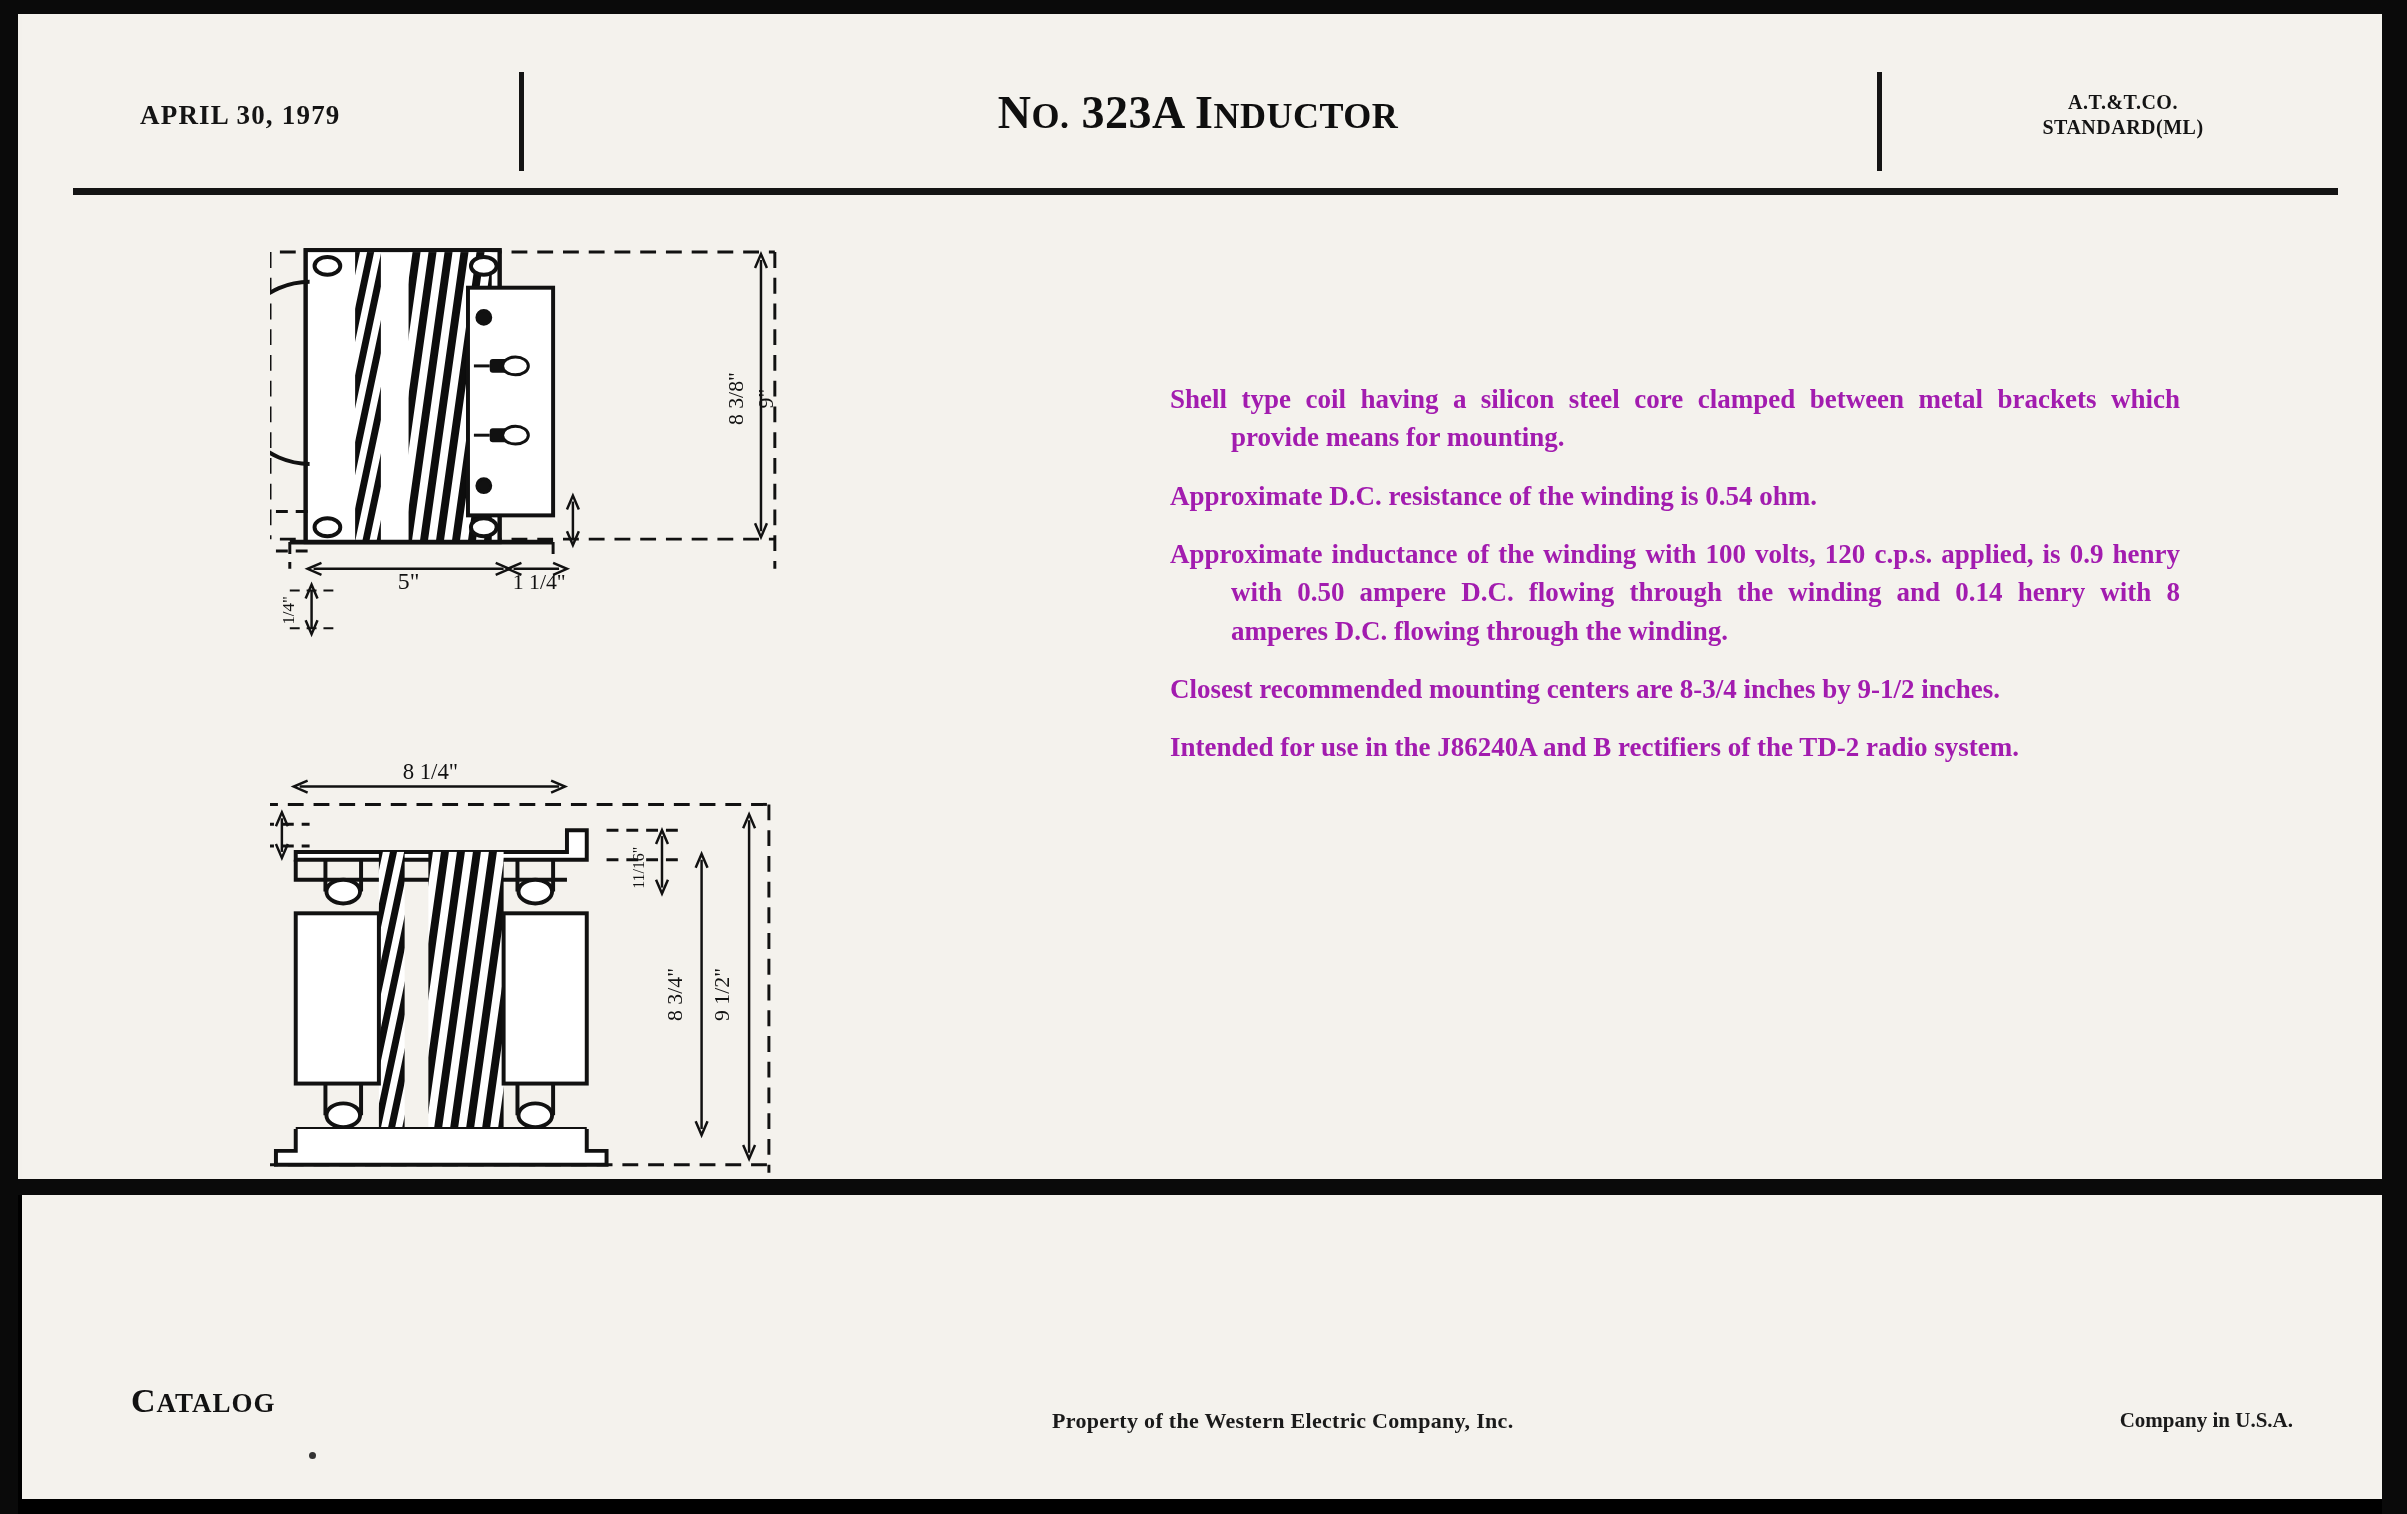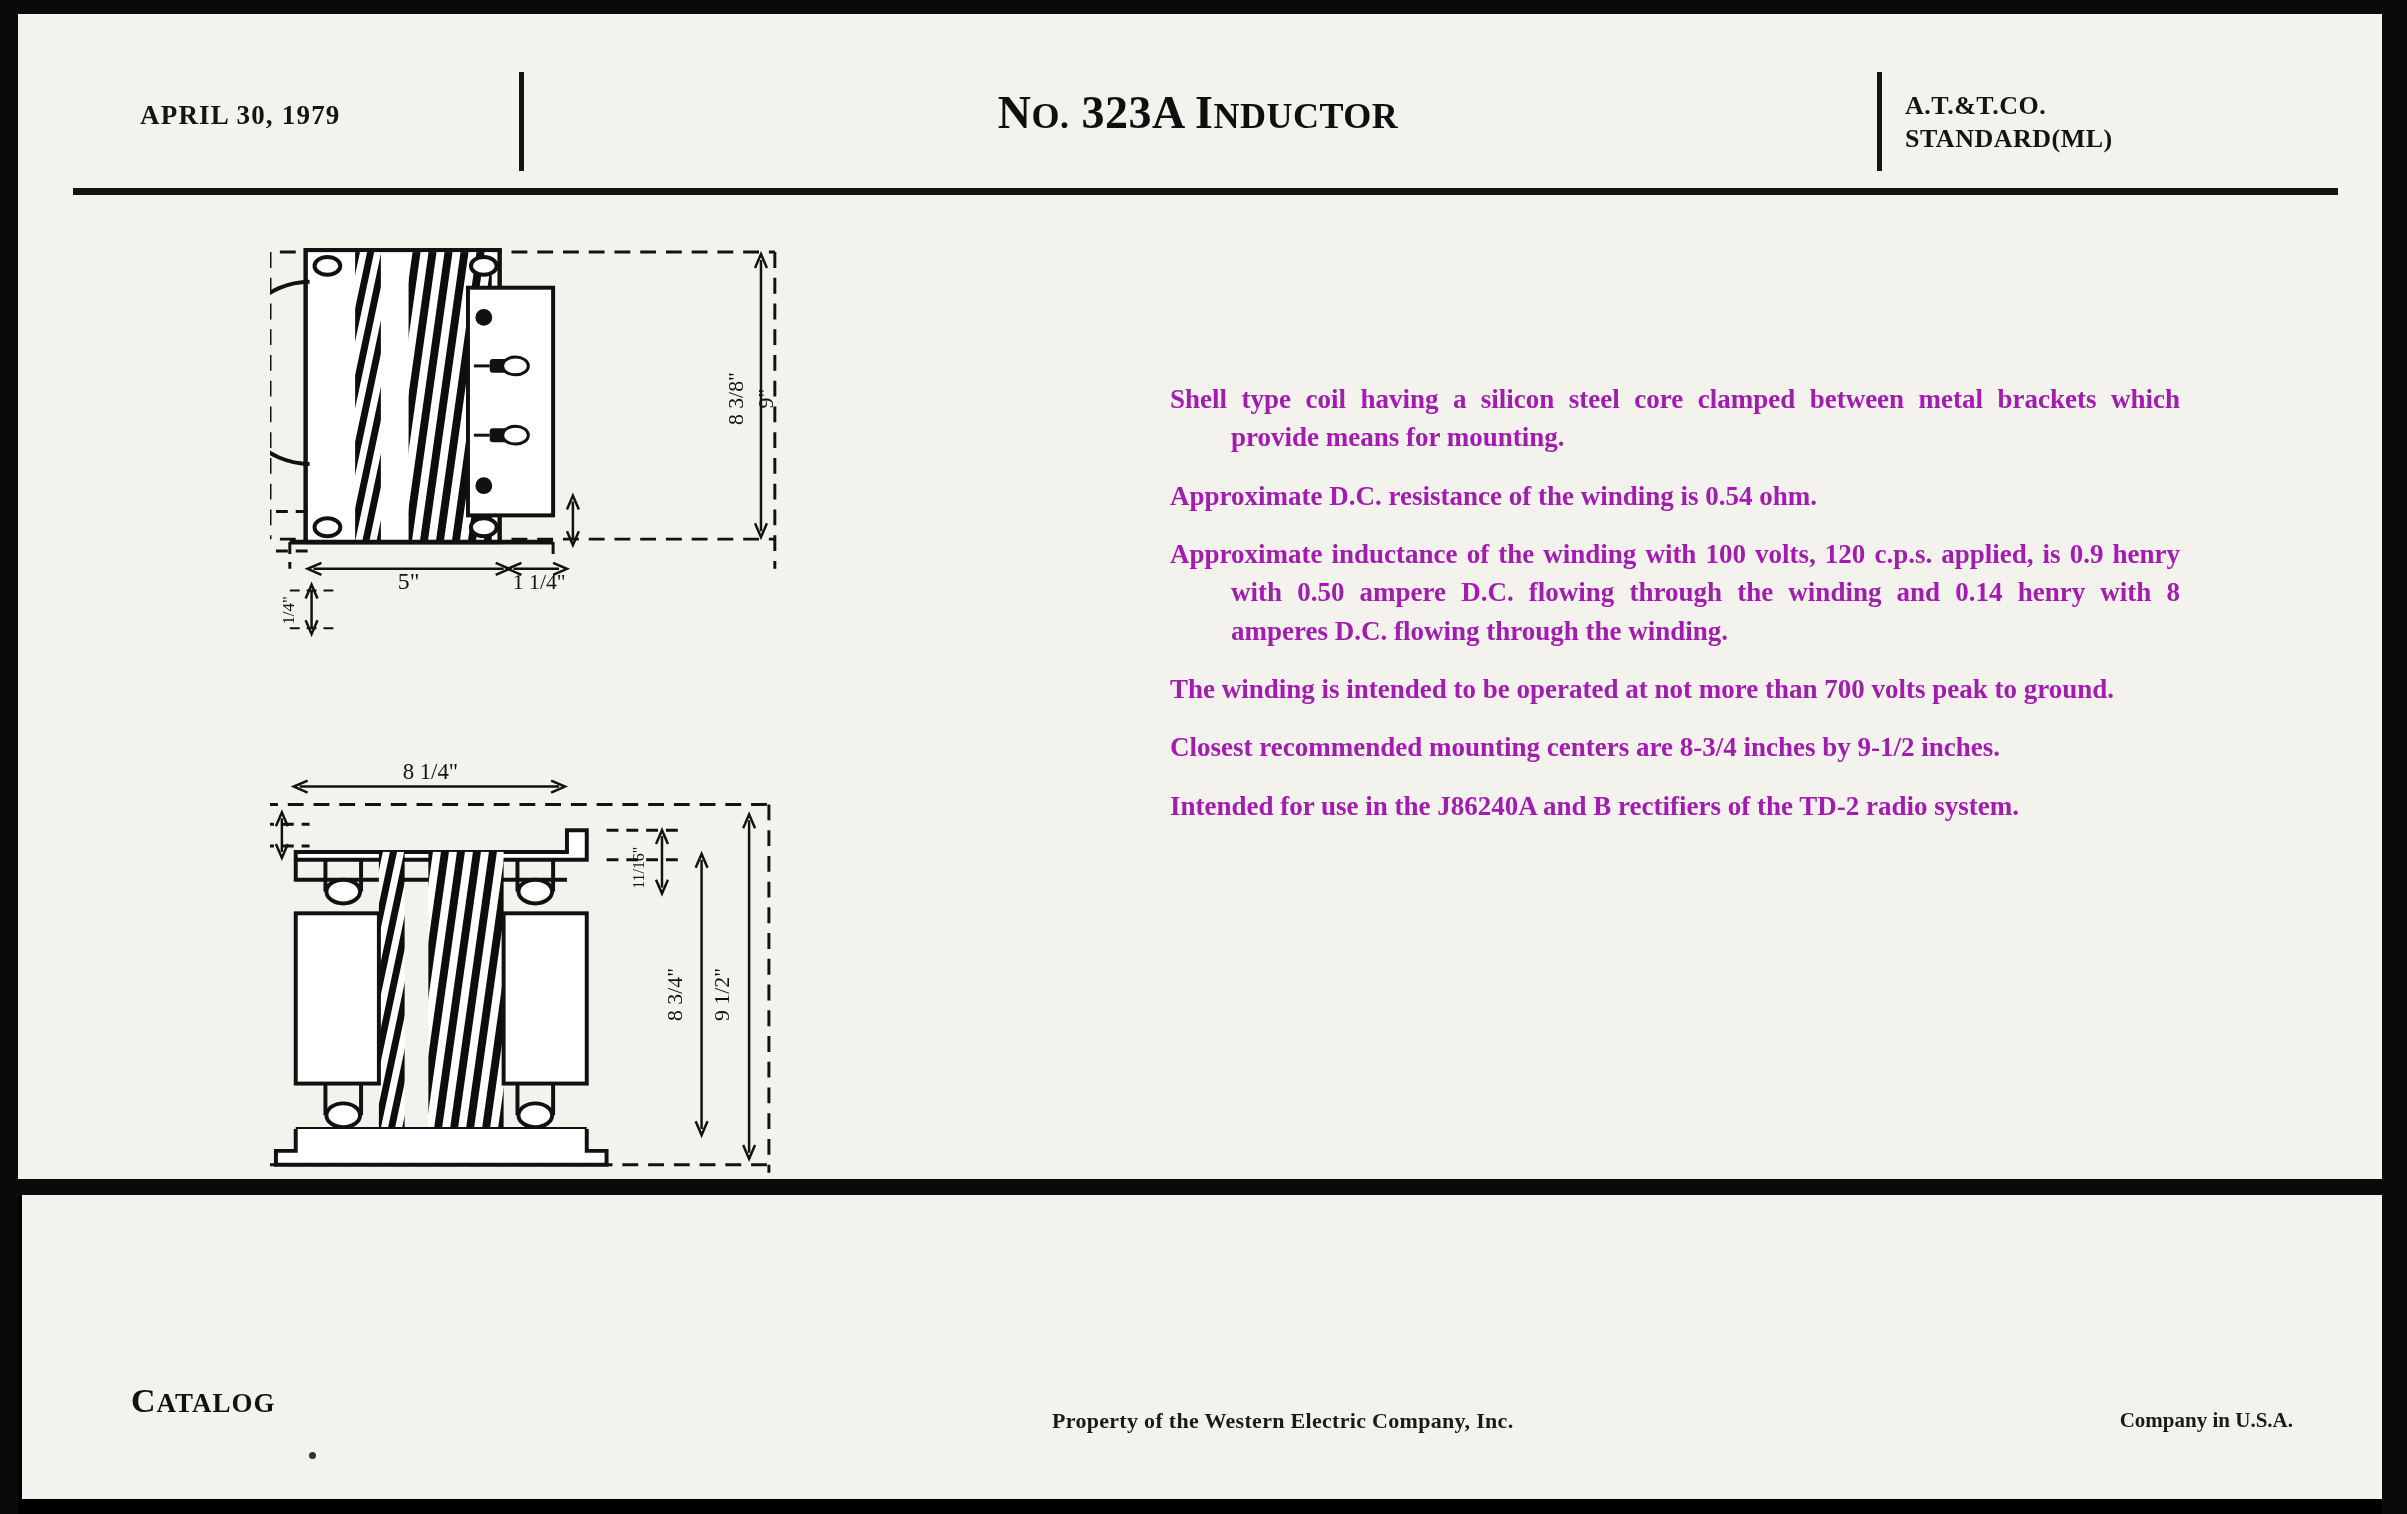--- a/index.html
+++ b/index.html
@@ -72,22 +72,22 @@
     font-size: 46px;
     font-weight: bold;
     color: #0f0f0f;
     letter-spacing: 0.5px;
   }
   .header-title .sc { font-size: 36px; }
   .header-owner {
     position: absolute;
     left: 1832px; top: 26px;
     width: 436px;
-    text-align: left;
-    font-size: 26px;
+    text-align: center;
+    font-size: 20px;
     font-weight: bold;
     line-height: 1.25;
     color: #141414;
     letter-spacing: 0.5px;
   }
   .rule-h {
     position: absolute;
     left: 51px; top: 174px;
     width: 2265px; height: 7px;
     background: #141414;
@@ -338,21 +338,20 @@
             <text x="0" y="0" font-size="22" text-anchor="middle">8 3/4"</text>
           </g>
         </g>
       </svg>
     </div>
 
     <div class="text-col">
       <div class="para"><span class="first">Shell type coil having a silicon steel core clamped between metal brackets which provide means for mounting.</span></div>
       <div class="para"><span class="first">Approximate D.C. resistance of the winding is 0.54 ohm.</span></div>
       <div class="para"><span class="first">Approximate inductance of the winding with 100 volts, 120 c.p.s. applied, is 0.9 henry with 0.50 ampere D.C. flowing through the winding and 0.14 henry with 8 amperes D.C. flowing through the winding.</span></div>
-      <div class="para"><span class="first">The winding is intended to be operated at not more than 700 volts peak to ground.</span></div>
       <div class="para"><span class="first">Closest recommended mounting centers are 8-3/4 inches by 9-1/2 inches.</span></div>
       <div class="para"><span class="first">Intended for use in the J86240A and B rectifiers of the TD-2 radio system.</span></div>
     </div>
 
     <div class="footer-catalog"><span style="font-size:34px">C</span><span class="sc">ATALOG</span></div>
     <div class="footer-dot"></div>
     <div class="footer-center">Property of the Western Electric Company, Inc.</div>
     <div class="footer-right">Company in U.S.A.</div>
 
   </div>

